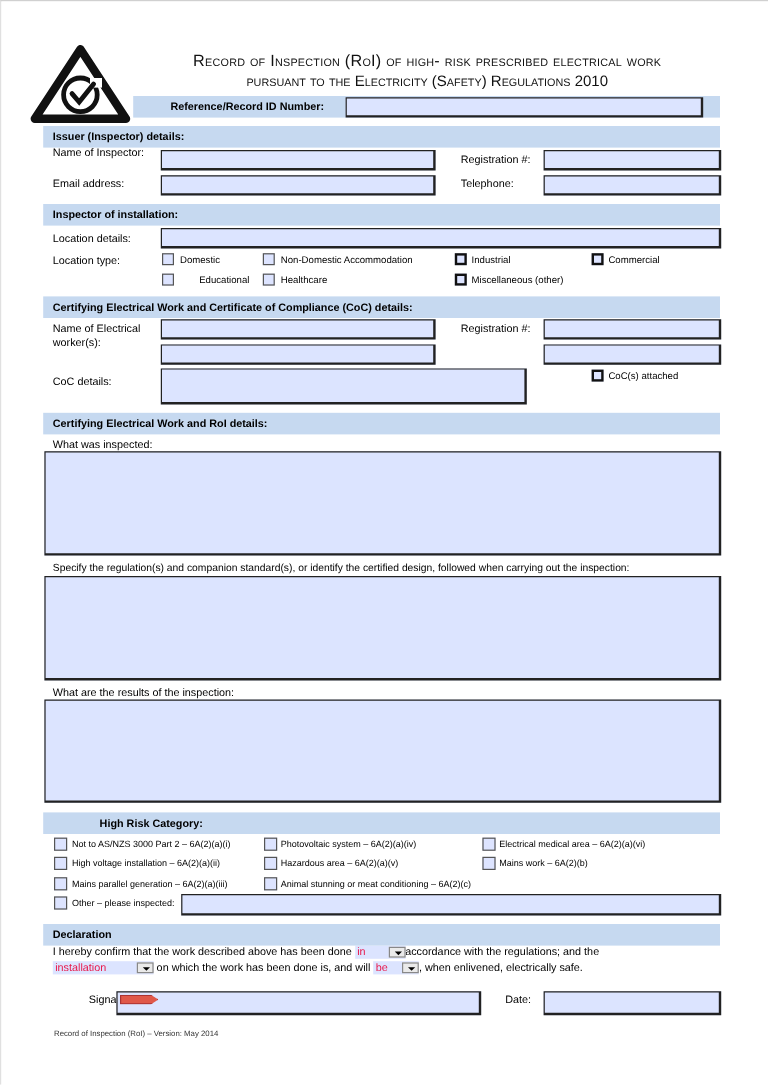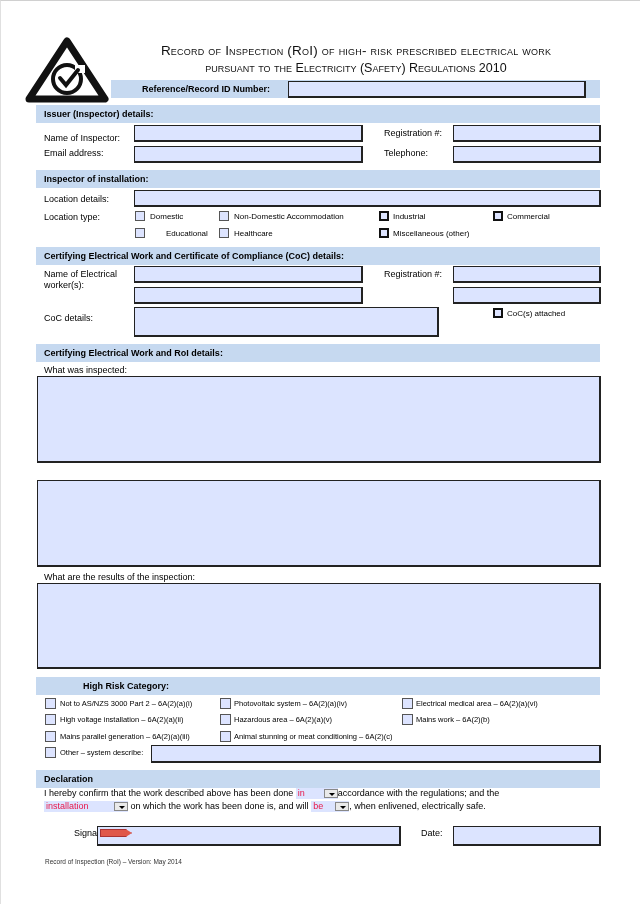--- a/index.html
+++ b/index.html
@@ -40,21 +40,21 @@
 
   <div class="abs title1">Record of Inspection (RoI) of high- risk prescribed electrical work</div>
   <div class="abs title2">pursuant to the Electricity (Safety) Regulations 2010</div>
 
   <div class="abs band" style="left:110px; top:79px; width:489px; padding-left:0;">
     <span class="abs" style="left:31px; top:0;">Reference/Record ID Number:</span>
   </div>
   <div class="abs field" style="left:287px; top:80px; width:298px; height:17px; border-width:1px 2px 2px 1px;"></div>
 
   <div class="abs band" style="left:35px; top:104px; width:564px;">Issuer (Inspector) details:</div>
-  <div class="abs lbl" style="left:43px; top:132px;">Name of Inspector:</div>
+  <div class="abs lbl" style="left:43px; top:121px;">Name of Inspector:</div>
   <div class="abs field" style="left:133px; top:124px; width:229px; height:17px;"></div>
   <div class="abs lbl" style="left:383px; top:127px;">Registration #:</div>
   <div class="abs field" style="left:452px; top:124px; width:148px; height:17px;"></div>
   <div class="abs lbl" style="left:43px; top:147px;">Email address:</div>
   <div class="abs field" style="left:133px; top:145px; width:229px; height:17px;"></div>
   <div class="abs lbl" style="left:383px; top:147px;">Telephone:</div>
   <div class="abs field" style="left:452px; top:145px; width:148px; height:17px;"></div>
 
   <div class="abs band" style="left:35px; top:169px; width:564px;">Inspector of installation:</div>
   <div class="abs lbl" style="left:43px; top:193px;">Location details:</div>
@@ -85,20 +85,21 @@
   <div class="abs field" style="left:452px; top:265px; width:148px; height:17px;"></div>
   <div class="abs field" style="left:452px; top:286px; width:148px; height:17px;"></div>
   <div class="abs lbl" style="left:43px; top:312px;">CoC details:</div>
   <div class="abs field" style="left:133px; top:306px; width:305px; height:30px;"></div>
   <div class="abs cb dark" style="left:492px; top:307px;"></div>
   <div class="abs cbl" style="left:506px; top:308px;">CoC(s) attached</div>
 
   <div class="abs band" style="left:35px; top:343px; width:564px;">Certifying Electrical Work and RoI details:</div>
   <div class="abs lbl" style="left:43px; top:364px;">What was inspected:</div>
   <div class="abs field" style="left:36px; top:375px; width:564px; height:87px;"></div>
+  <div class="abs lbl" style="left:43px; top:467px; font-size:8.6px; white-space:nowrap;">Specify the regulation(s) and companion standard(s), or identify the certified design, followed when carrying out the inspection:</div>
   <div class="abs field" style="left:36px; top:479px; width:564px; height:87px;"></div>
   <div class="abs lbl" style="left:43px; top:571px;">What are the results of the inspection:</div>
   <div class="abs field" style="left:36px; top:582px; width:564px; height:86px;"></div>
 
   <div class="abs band" style="left:35px; top:676px; width:564px;padding-left:47px;">High Risk Category:</div>
 
   <div class="abs cb" style="left:44px; top:697px; width:11px; height:11px;"></div>
   <div class="abs hr-lbl" style="left:59px; top:698px;">Not to AS/NZS 3000 Part 2 – 6A(2)(a)(i)</div>
   <div class="abs cb" style="left:219px; top:697px; width:11px; height:11px;"></div>
   <div class="abs hr-lbl" style="left:233px; top:698px;">Photovoltaic system – 6A(2)(a)(iv)</div>
@@ -111,21 +112,21 @@
   <div class="abs hr-lbl" style="left:233px; top:714px;">Hazardous area – 6A(2)(a)(v)</div>
   <div class="abs cb" style="left:401px; top:713px; width:11px; height:11px;"></div>
   <div class="abs hr-lbl" style="left:415px; top:714px;">Mains work – 6A(2)(b)</div>
 
   <div class="abs cb" style="left:44px; top:730px; width:11px; height:11px;"></div>
   <div class="abs hr-lbl" style="left:59px; top:731px;">Mains parallel generation – 6A(2)(a)(iii)</div>
   <div class="abs cb" style="left:219px; top:730px; width:11px; height:11px;"></div>
   <div class="abs hr-lbl" style="left:233px; top:731px;">Animal stunning or meat conditioning – 6A(2)(c)</div>
 
   <div class="abs cb" style="left:44px; top:746px; width:11px; height:11px;"></div>
-  <div class="abs hr-lbl" style="left:59px; top:747px;">Other – system describe:</div>
+  <div class="abs hr-lbl" style="left:59px; top:747px;">Other – please inspected:</div>
   <div class="abs field" style="left:150px; top:744px; width:450px; height:18px;"></div>
 
   <div class="abs decl" style="left:43px; top:787px;">
     <span>I hereby confirm that the work described above has been done</span>
     <span class="dd" style="width:42px;"><span>in</span><span class="dd-arrow"></span></span><span>accordance with the regulations; and the</span>
   </div>
 
   <div class="abs band" style="left:35px; top:769px; width:564px;">Declaration</div>
 
   <div class="abs decl" style="left:43px; top:800px;">

